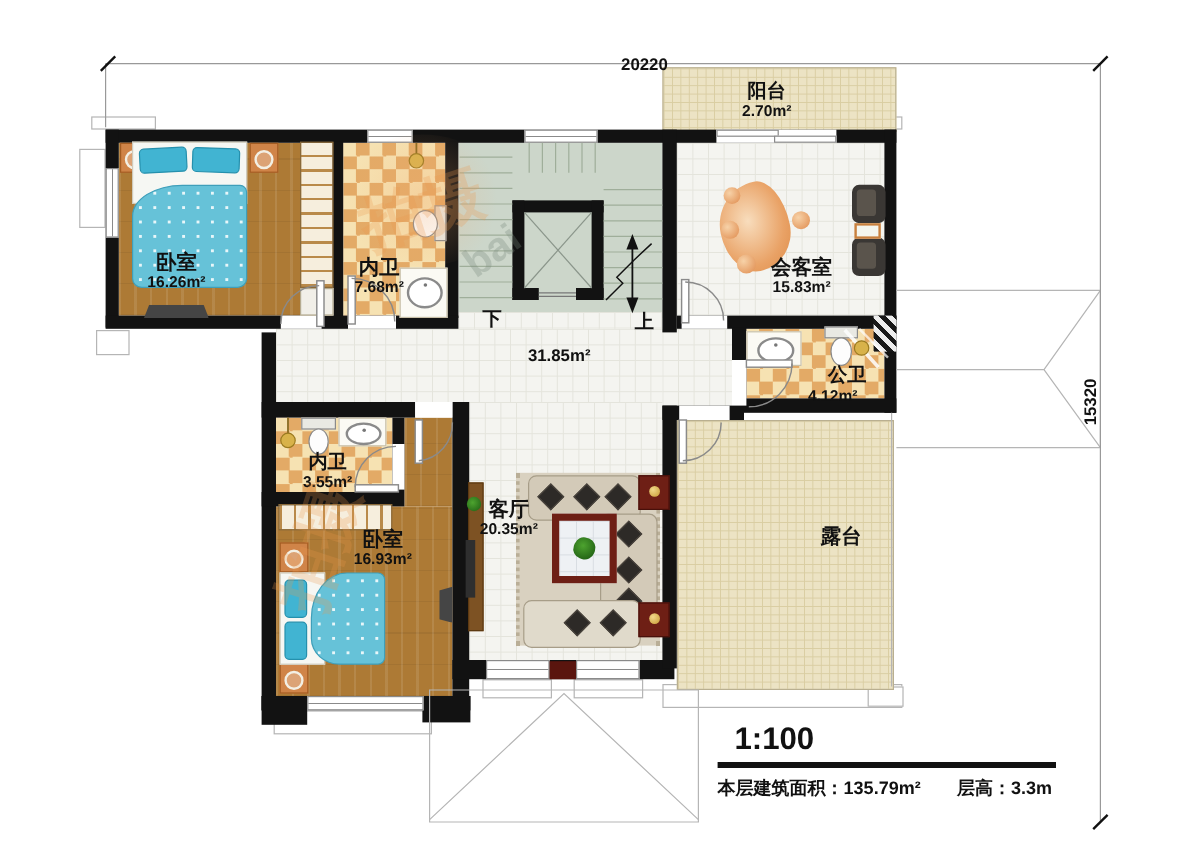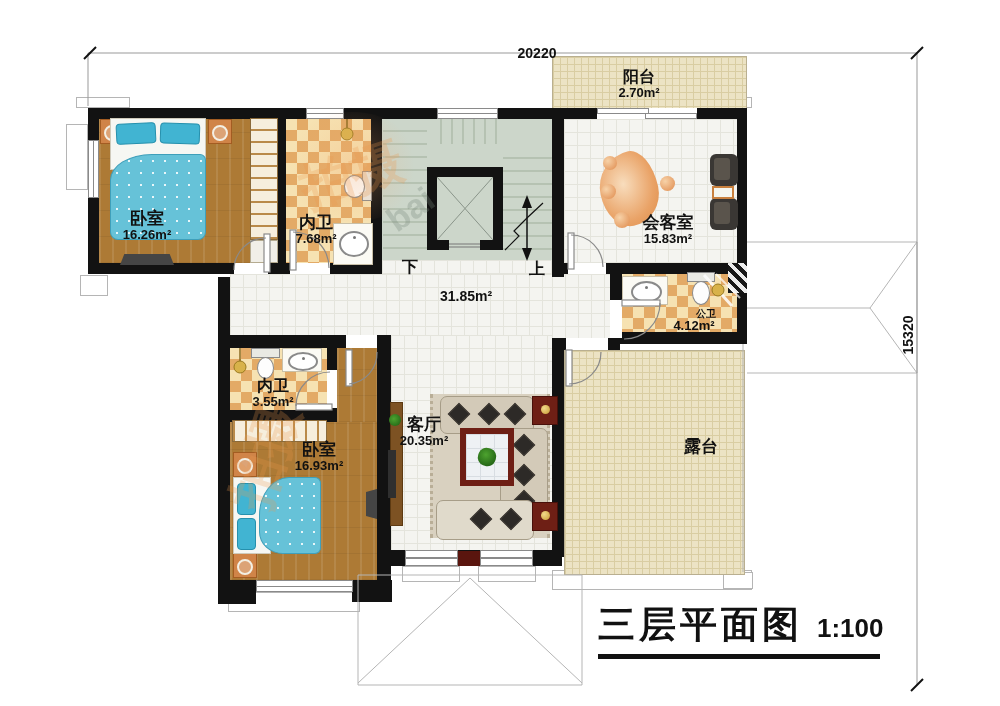--- a/index.html
+++ b/index.html
@@ -330,21 +330,21 @@
   </div>
   <div class="lbl" style="left:668px;top:230px;">
     <div class="rname">会客室</div>
     <div class="rarea">15.83m²</div>
   </div>
   <div class="lbl" style="left:639px;top:84px;">
     <div class="rname" style="font-size:16px;">阳台</div>
     <div class="rarea">2.70m²</div>
   </div>
   <div class="lbl" style="left:694px;top:321px;">
-    <div class="rname" style="font-size:10px;margin-left:24px;">公卫</div>
+    <div class="rname" style="font-size:16px;margin-left:24px;">公卫</div>
     <div class="rarea">4.12m²</div>
   </div>
   <div class="lbl" style="left:273px;top:393px;">
     <div class="rname" style="font-size:16px;">内卫</div>
     <div class="rarea">3.55m²</div>
   </div>
   <div class="lbl" style="left:319px;top:457px;">
     <div class="rname">卧室</div>
     <div class="rarea">16.93m²</div>
   </div>
@@ -354,23 +354,27 @@
   </div>
   <div class="lbl" style="left:701px;top:447px;">
     <div class="rname">露台</div>
   </div>
   <div class="lbl rarea" style="left:466px;top:297px;font-size:14px;">31.85m²</div>
   <div class="lbl rname" style="left:410px;top:267px;font-size:16px;">下</div>
   <div class="lbl rname" style="left:537px;top:269px;font-size:16px;">上</div>
 
   <div class="abs" id="titleblock" style="left:598px;top:600px;width:330px;">
     <div style="display:flex;align-items:baseline;">
-      <span class="tmain">三层平面图</span>
       <span class="tscale">1:100</span>
     </div>
     <div style="width:282px;height:5px;background:#111;margin-top:4px;"></div>
+    <div class="tinfo" style="margin-top:8px;">
+      <span>本层建筑面积：</span><span>135.79m²</span>
+      <span style="display:inline-block;width:22px;"></span>
+      <span>层高：</span><span>3.3m</span>
+    </div>
   </div>
 
   <div class="wm" style="left:282px;top:112px;width:140px;height:110px;border-radius:50%;background:radial-gradient(circle,rgba(240,170,110,0.30),rgba(240,170,110,0.0) 70%);"></div>
   <div class="wm" style="left:300px;top:140px;font-size:52px;color:rgba(235,150,75,0.25);transform:rotate(-18deg);">拍摄</div>
   <div class="wm" style="left:212px;top:420px;font-size:54px;color:rgba(235,150,75,0.25);transform:rotate(-72deg);">拍摄</div>
   <div class="wm" style="left:386px;top:190px;font-size:34px;color:rgba(120,135,122,0.30);transform:rotate(-35deg);">bai</div>
 </div>
 
 </body></html>

